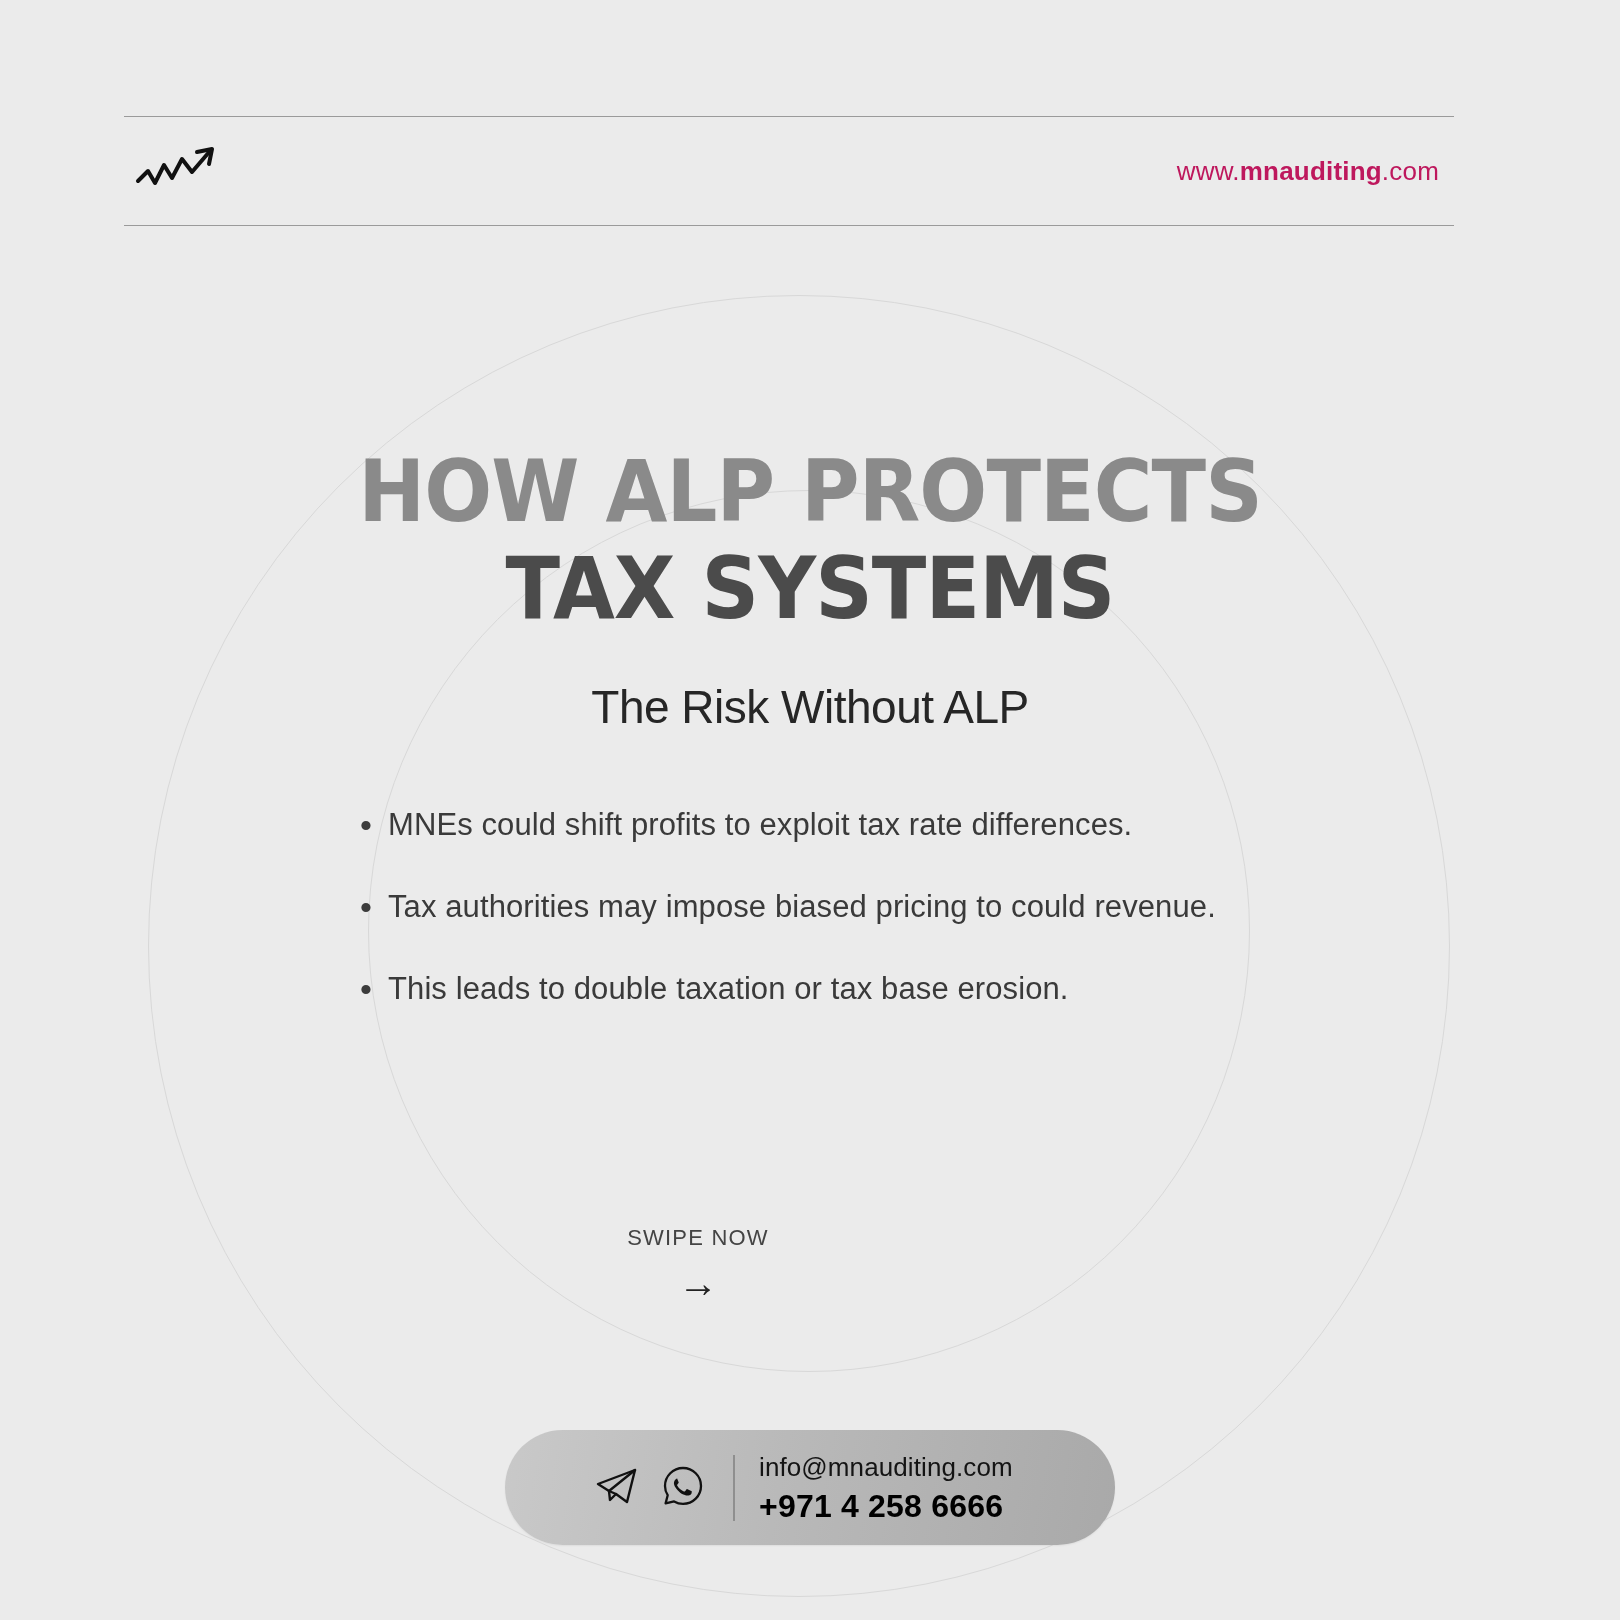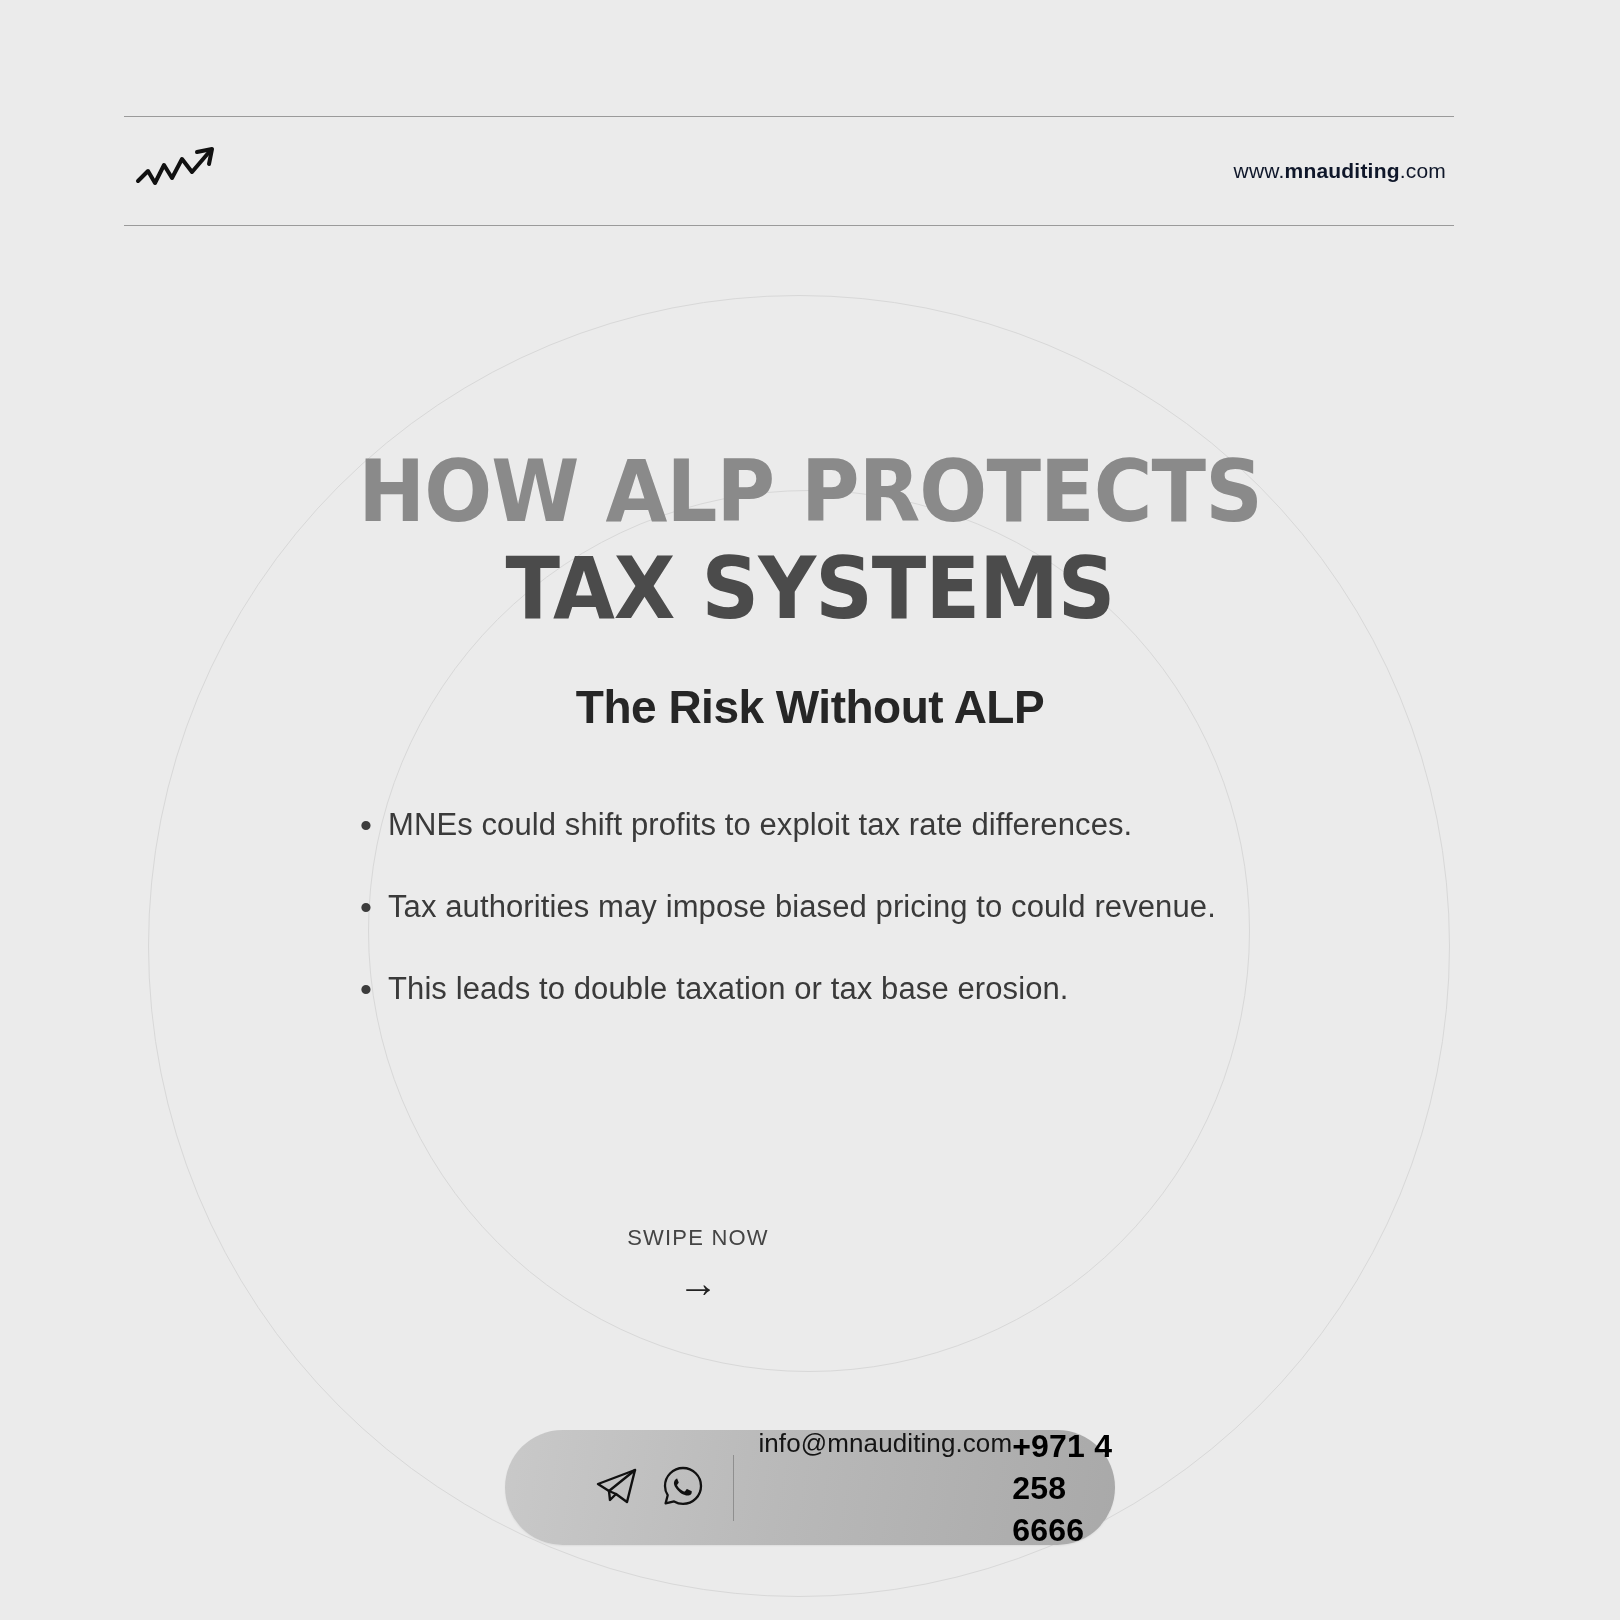--- a/index.html
+++ b/index.html
@@ -54,24 +54,24 @@
     align-items: center;
     justify-content: space-between;
   }
   .logo-mark {
     margin-left: 10px;
     width: 96px;
     height: 52px;
     display: block;
   }
   .site-url {
-    margin-right: 8px;
-    font-size: 21px;
+    margin-right: 15px;
+    font-size: 26px;
     letter-spacing: 0.2px;
-    color: #0f172a;
+    color: #be185d;
     white-space: nowrap;
   }
   .site-url .bold { font-weight: bold; }
 
   
   .title-block {
     position: absolute;
     left: 0;
     top: 400px;
     width: 1620px;
@@ -97,21 +97,21 @@
     transform: scaleX(0.93);
   }
 
   .subtitle {
     position: absolute;
     left: 0;
     top: 680px;
     width: 1620px;
     text-align: center;
     font-size: 46px;
-    font-weight: bold;
+    font-weight: normal;
     color: #262626;
     letter-spacing: -0.5px;
   }
 
   
   .bullets {
     position: absolute;
     left: 360px;
     top: 800px;
     width: 900px;
@@ -177,21 +177,21 @@
     margin-left: 90px;
   }
   .pill-icon { display: block; }
   .pill-divider {
     width: 2px;
     height: 66px;
     background: #8f8f8f;
     margin-left: 28px;
     margin-right: 24px;
   }
-  .pill-text { display: flex; flex-direction: row; justify-content: center; }
+  .pill-text { display: flex; flex-direction: column; justify-content: center; }
   .pill-email {
     font-size: 26px;
     color: #141414;
     line-height: 36px;
     letter-spacing: 0.1px;
   }
   .pill-phone {
     font-size: 32px;
     font-weight: bold;
     color: #000;

